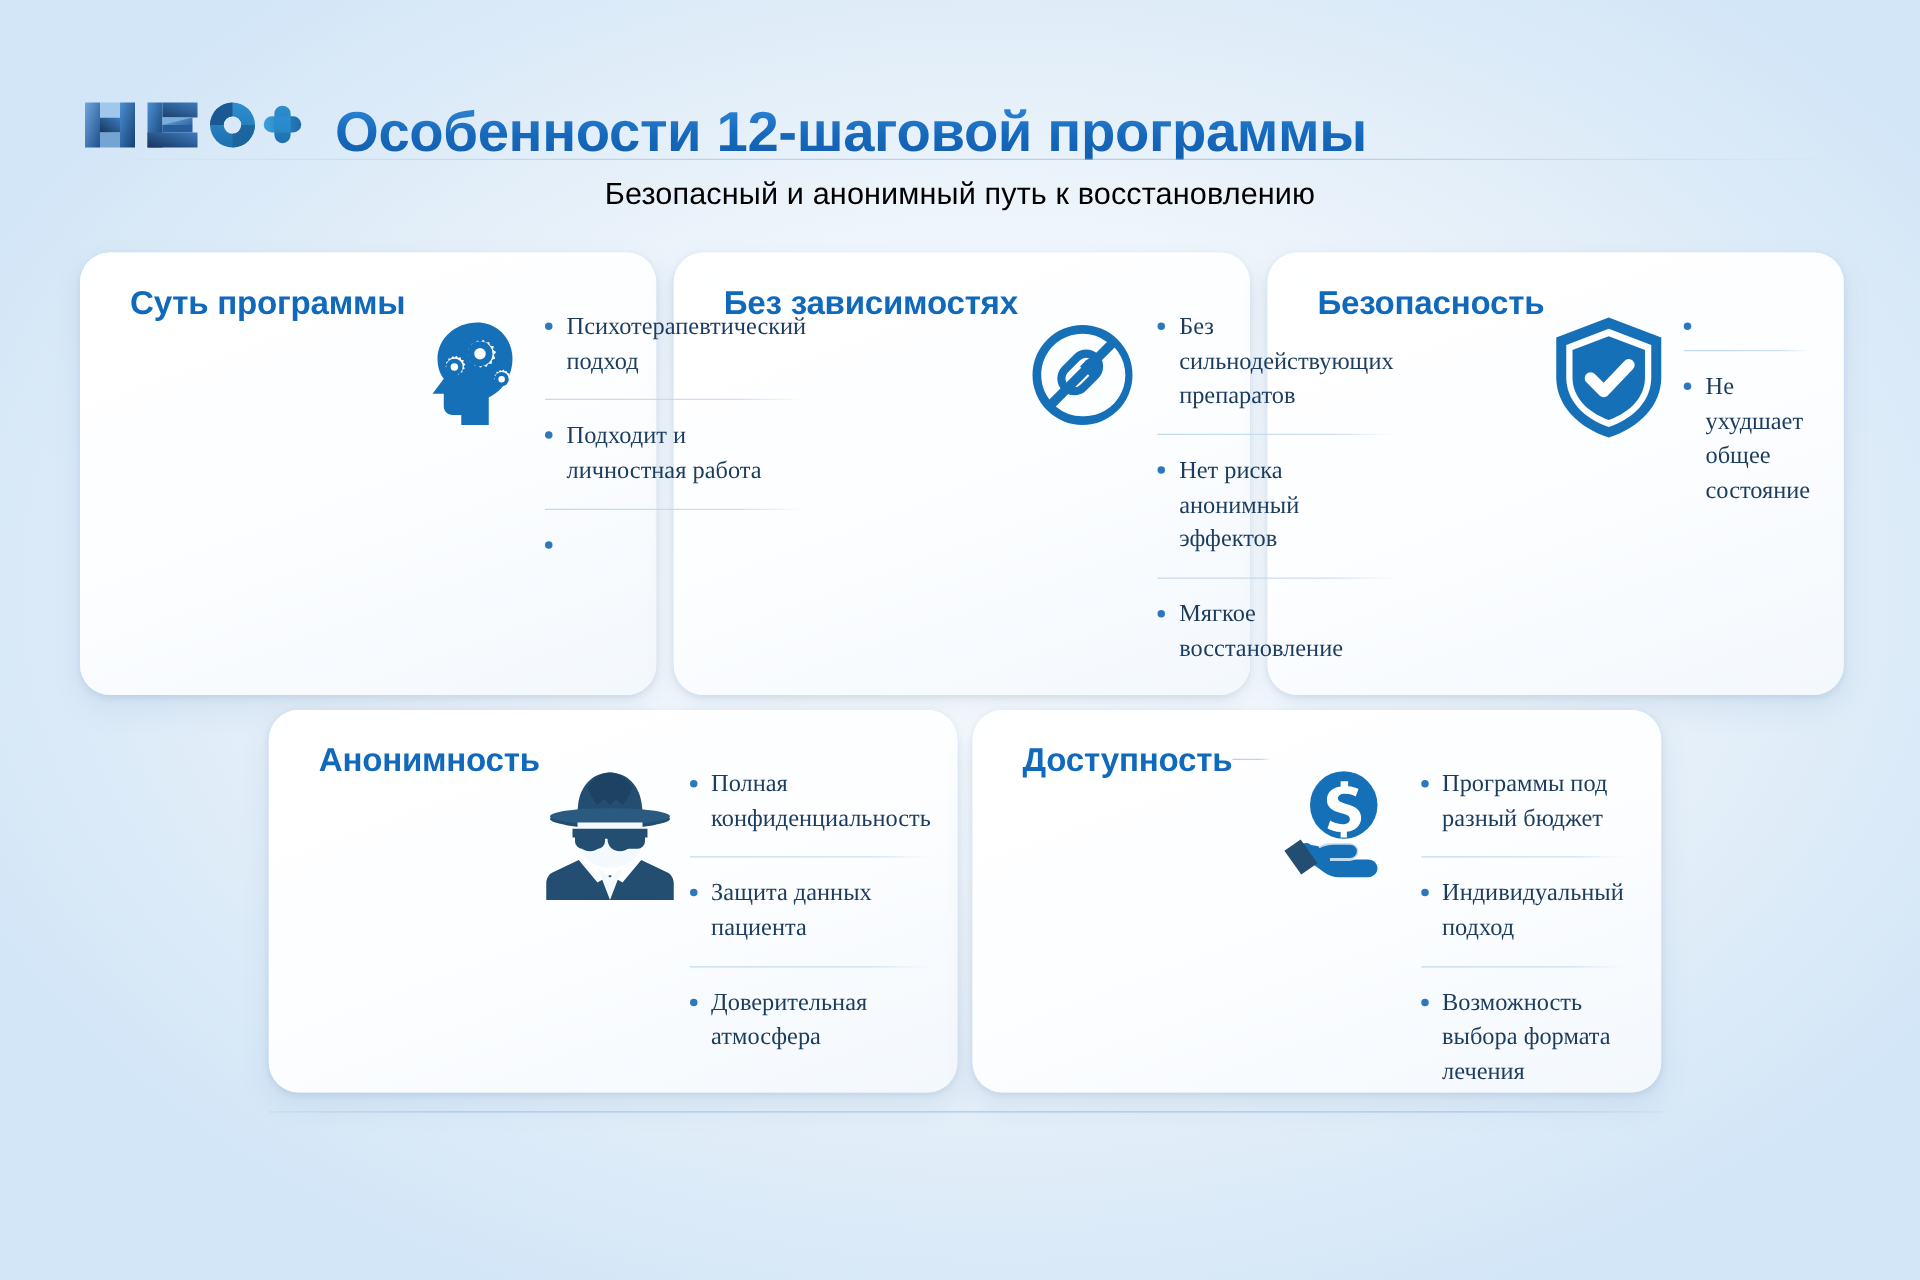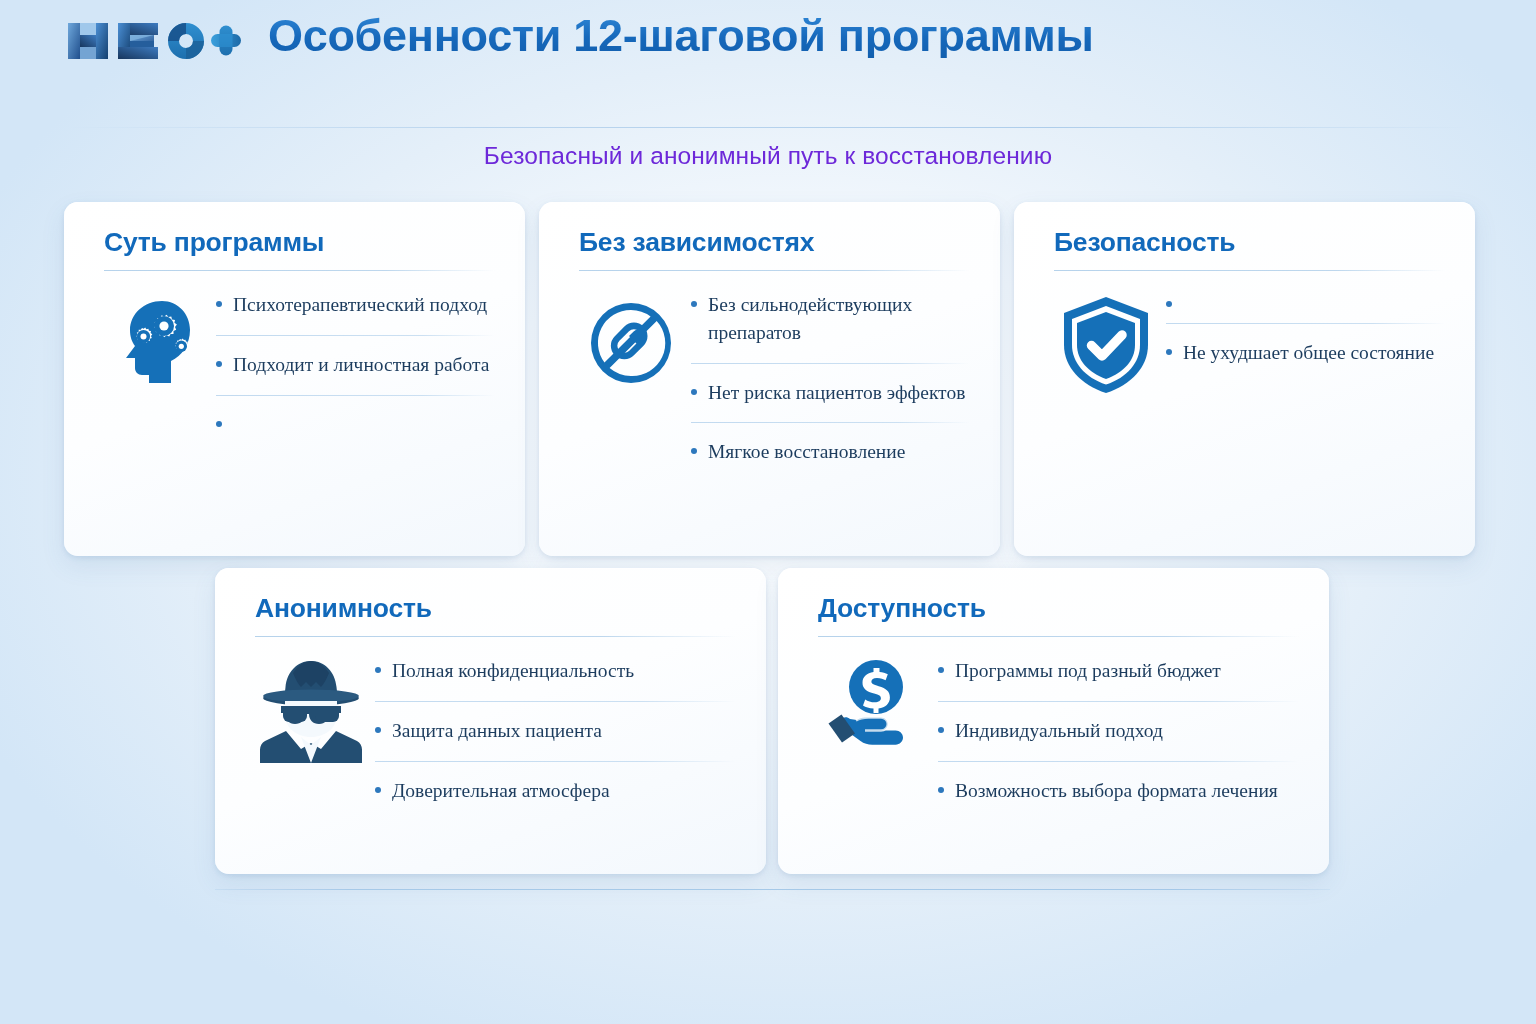--- a/index.html
+++ b/index.html
@@ -22,25 +22,25 @@
   .canvas {
     position: absolute;
     inset: 0;
     width: 1536px;
     height: 1024px;
   }
 
   
   .header {
     position: absolute;
-    left: 0; top: 13px;
+    left: 0; top: 0;
     width: 1536px;
     height: 128px;
     display: flex;
-    align-items: flex-start;
+    align-items: flex-end;
     padding-left: 66px;
   }
 
   .logo {
     display: flex;
     align-items: center;
     height: 56px;
     margin-right: 26px;
     flex: 0 0 auto;
   }
@@ -69,21 +69,21 @@
     background: linear-gradient(90deg, rgba(150,190,228,0) 0%, rgba(150,190,228,.55) 30%, rgba(150,190,228,.70) 70%, rgba(150,190,228,0) 100%);
   }
 
   .subtitle {
     position: absolute;
     left: 0; top: 142px;
     width: 1536px;
     text-align: center;
     font-size: 24.5px;
     font-weight: 400;
-    color: #6d28d9;
+    color: #000000;
     letter-spacing: .1px;
   }
 
   
   .row {
     position: absolute;
     display: flex;
   }
 
   .row-top {
@@ -95,28 +95,28 @@
 
   .row-bottom {
     left: 215px;
     top: 568px;
     width: 1115px;
     gap: 12px;
   }
 
   .card {
     background: linear-gradient(160deg, #ffffff 0%, #fdfeff 48%, #f3f8fd 100%);
-    border-radius: 14px;
+    border-radius: 24px;
     box-shadow:
       0 2px 5px rgba(63,110,160,.13),
       0 10px 24px rgba(63,110,160,.10),
       0 1px 0 rgba(255,255,255,.9) inset;
     padding: 26px 30px 22px 40px;
     display: flex;
-    flex-direction: column;
+    flex-direction: row;
     justify-content: space-between;
   }
 
   .row-top .card { width: 461px; height: 354px; }
   .row-bottom .card { width: 551px; height: 306px; }
 
   .card-title {
     font-size: 26.5px;
     font-weight: 700;
     color: #1169bb;
@@ -319,21 +319,21 @@
             </g>
           </svg>
         </div>
         <ul class="bullets">
           <li class="bullet">
             <span class="dot"></span>
             <span class="bullet-text">Без сильнодействующих препаратов</span>
           </li>
           <li class="bullet">
             <span class="dot"></span>
-            <span class="bullet-text">Нет риска пациентов эффектов</span>
+            <span class="bullet-text">Нет риска анонимный эффектов</span>
           </li>
           <li class="bullet">
             <span class="dot"></span>
             <span class="bullet-text">Мягкое восстановление</span>
           </li>
         </ul>
       </div>
     </div>
 
     <div class="card">

